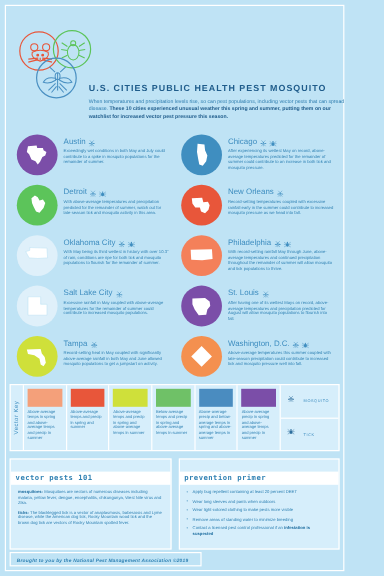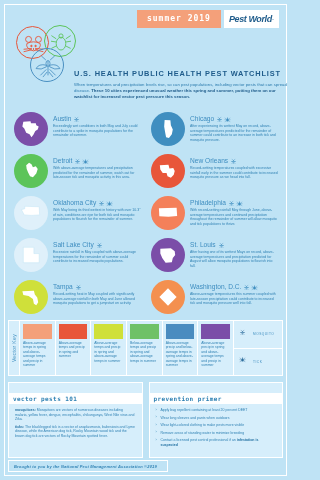--- a/index.html
+++ b/index.html
@@ -138,27 +138,20 @@
     font-size:4px; font-weight:bold; font-style:italic; color:#2f81b3;
     letter-spacing:0.2px;
   }
 </style>
 </head>
 <body>
 
 <div id="page">
   <div class="frame"></div>
 
-  <div class="hdr-badges">
-    <div class="season-badge">summer  2019</div>
-    <div class="brand">
-      <span>Pest World</span>
-        <sup>..</sup>
-    </div>
-  </div>
 
   <div class="hero">
     <div class="hero-circles">
       <div class="circ c-rat">
         <svg viewBox="0 0 40 40" width="33" height="33">
           <g fill="none" stroke="#e8563a" stroke-width="1.1">
             <circle cx="14" cy="15" r="3.6"></circle>
               <circle cx="26" cy="15" r="3.6"></circle>
             <path d="M12 20 Q20 16 28 20 Q30 26 20 29 Q10 26 12 20Z"></path>
             <circle cx="17.5" cy="23" r="0.9" fill="#e8563a"></circle>
@@ -183,21 +176,21 @@
             <path d="M20 14 L20 31"></path>
             <ellipse cx="20" cy="17" rx="2.4" ry="3.4"></ellipse>
             <path d="M17.5 13 L12 8 M22.5 13 L28 8"></path>
             <path d="M18 19 Q9 17 6 23 Q12 25 18 21Z"></path>
             <path d="M22 19 Q31 17 34 23 Q28 25 22 21Z"></path>
             <path d="M18 24 L11 31 M22 24 L29 31 M19 27 L14 33 M21 27 L26 33"></path>
           </g>
         </svg>
       </div>
     </div>
-    <div class="hero-sub">U.S. HEALTH PUBLIC HEALTH PEST WATCHLIST</div>
+    <div class="hero-sub">U.S. CITIES PUBLIC HEALTH PEST MOSQUITO</div>
     <div class="hero-body"><span>When temperatures and precipitation levels rise, so can pest populations, including vector pests that can spread disease. </span><b>These 10 cities experienced unusual weather this spring and summer, putting them on our watchlist for increased vector pest pressure this season.</b></div>
   </div>
 
   <div class="grid" id="city-grid">
       <div class="row">
         <div class="card">
           <div class="badge" style="background: rgb(123, 78, 168);">
             <svg class="state" viewBox="0 0 100 100">
               <path d="M18 20 L48 18 L50 26 L70 26 L72 34 L82 40 L78 52 L68 58 L60 74 L52 84 L44 72 L30 66 L22 48 L14 40 Z" fill="#ffffff" stroke="none" stroke-width="2"></path>
             </svg>

